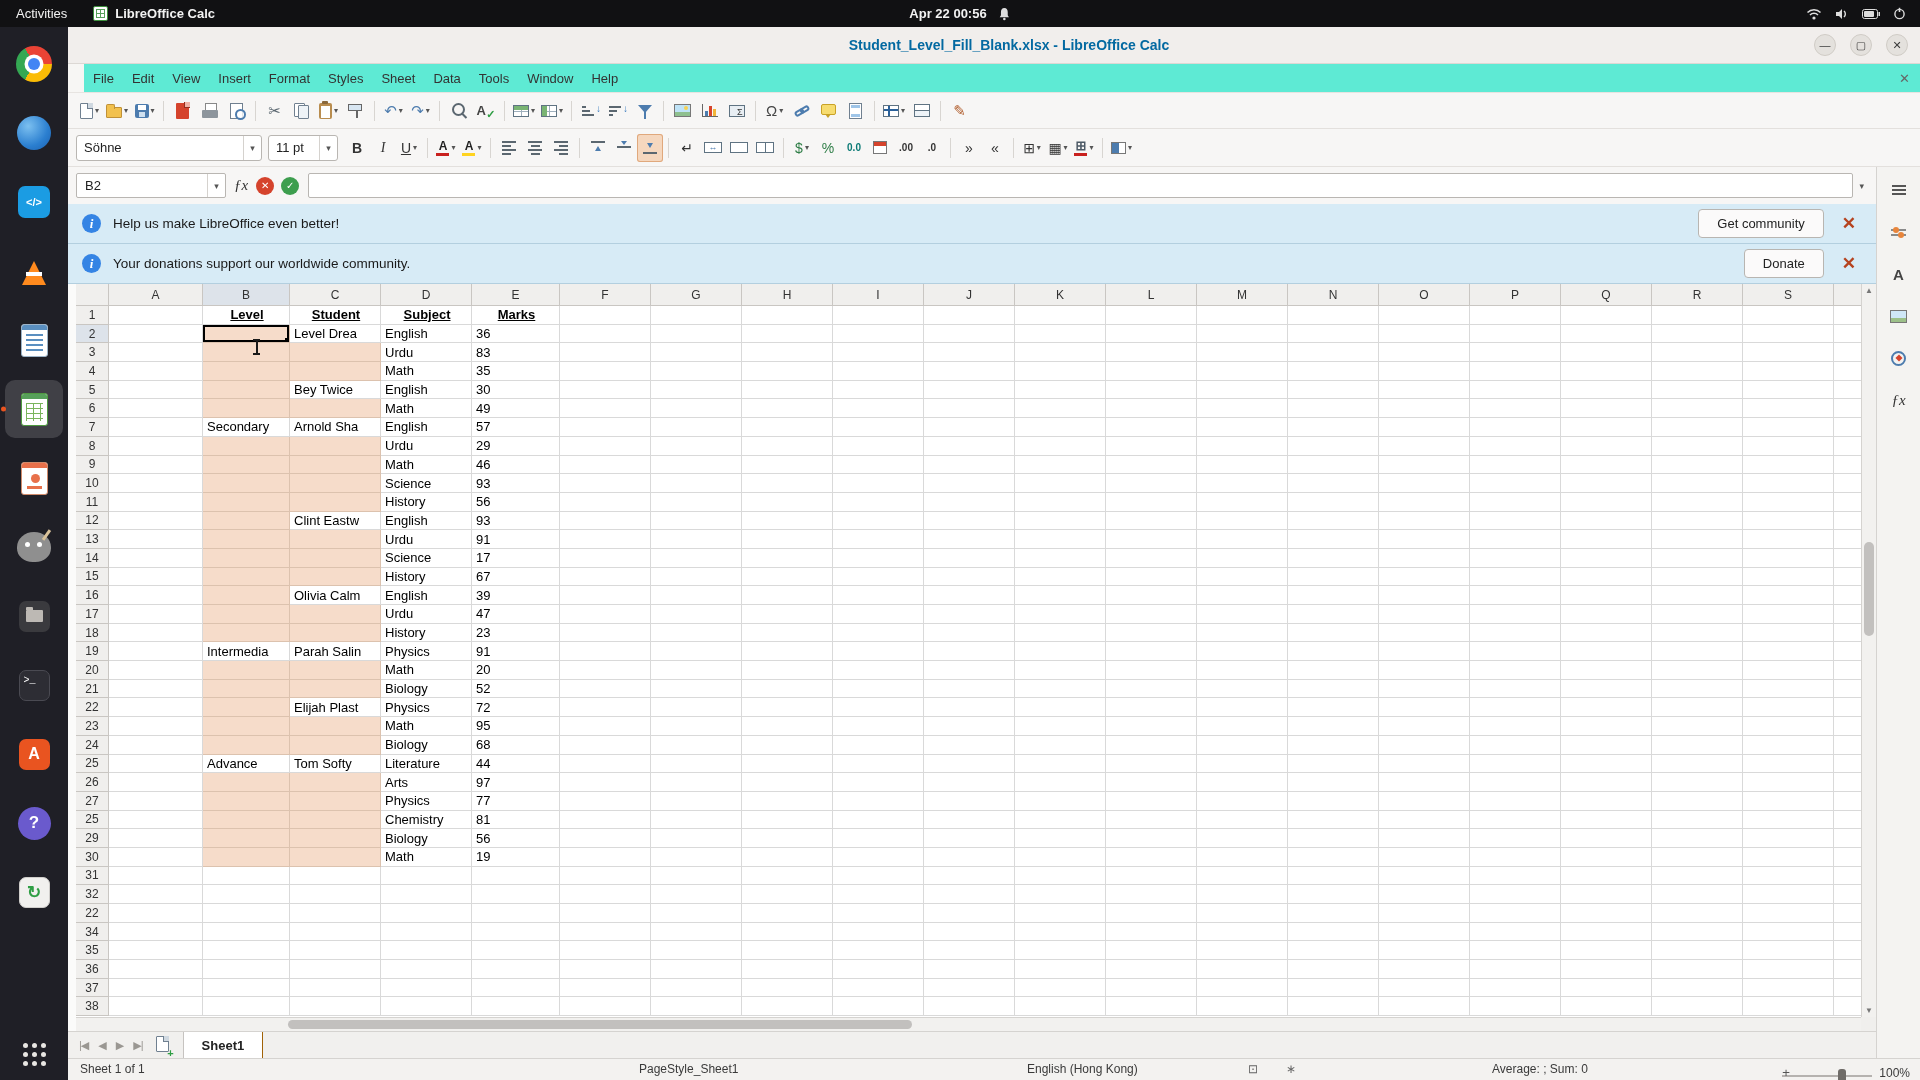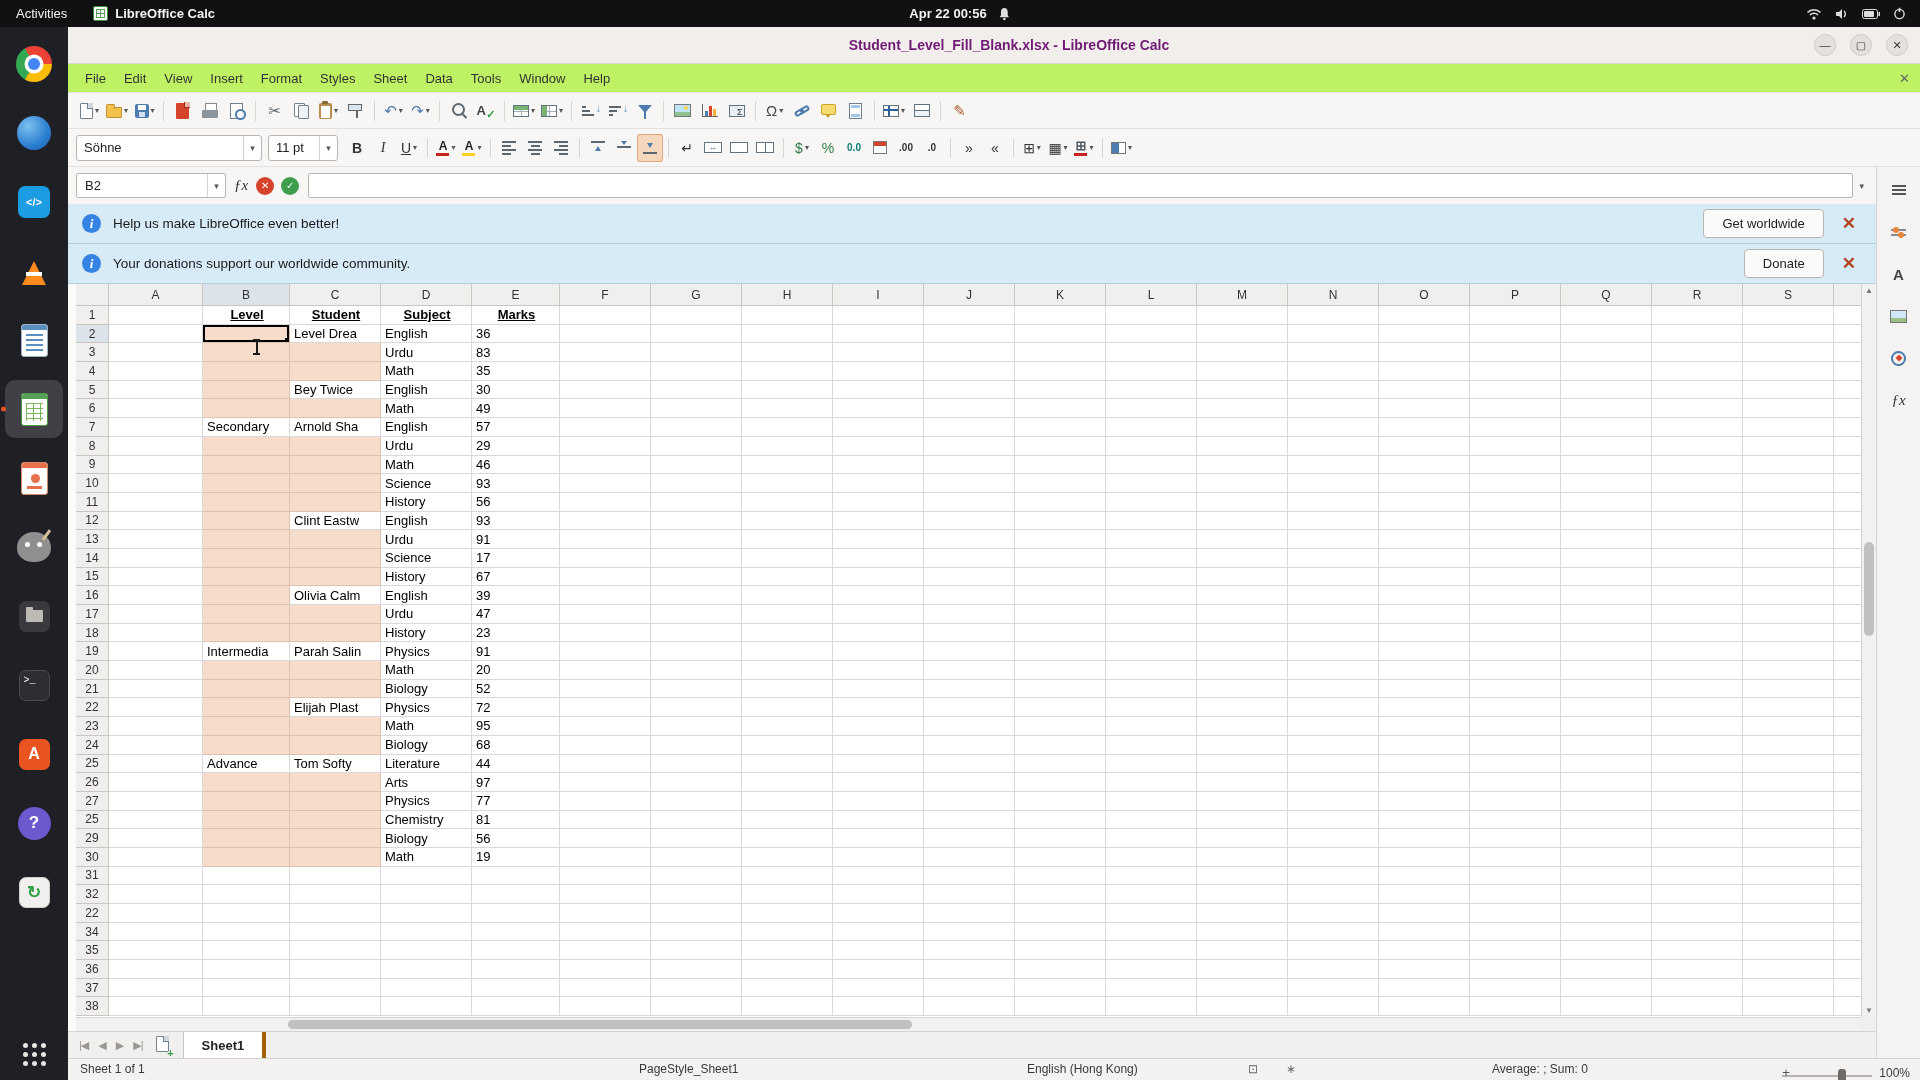--- a/index.html
+++ b/index.html
@@ -54,25 +54,25 @@
   .dk-help { width:33px;height:33px;border-radius:50%;background:#6a5acd;color:#fff;font-weight:bold;font-size:17px;display:flex;align-items:center;justify-content:center; }
   .dk-green { width:31px;height:31px;border-radius:7px;background:#f1f0ee;border:1px solid #d0cecb;color:#2f9e44;font-size:17px;font-weight:bold;display:flex;align-items:center;justify-content:center; }
   .dk-apps { display:grid;grid-template-columns:repeat(3,5px);gap:4px;margin-top:auto; }
   .dk-apps i { width:5px;height:5px;border-radius:50%;background:#e8e6e3;display:block; }
   .dock .bottom-spacer { margin-top:auto; margin-bottom:14px; }
 
   
   .appwin { position:absolute; left:68px; top:27px; right:0; bottom:0; background:#f7f6f4; display:flex; flex-direction:column; z-index:10; }
 
   .titlebar { height:37px; background:#f1eeec; border-bottom:1px solid #dcd8d4; display:flex; align-items:center; position:relative; flex:0 0 37px; }
-  .titlebar .title { position:absolute; left:0; right:0; text-align:center; font-weight:bold; font-size:14px; color:#701a75;padding-left:30px; }
+  .titlebar .title { position:absolute; left:0; right:0; text-align:center; font-weight:bold; font-size:14px; color:#0369a1;padding-left:30px; }
   .win-controls { margin-left:auto; display:flex; gap:14px; padding-right:12px; z-index:2; }
   .win-btn { width:22px; height:22px; border-radius:50%; background:#e4e1dd; border:1px solid #d0ccc6; color:#3b3b3b; font-size:11px; display:flex; align-items:center; justify-content:center; }
 
-  .menubar { height:28px; background:#bef264; display:flex; align-items:center; padding-left:8px; flex:0 0 28px; position:relative; }
+  .menubar { height:28px; background:#5eead4; display:flex; align-items:center; padding-left:0; flex:0 0 28px; position:relative;margin-left:16px; }
   .menu-item { padding:4px 9px; font-size:13px; color:#333; border-radius:3px; }
   .menubar .doc-close { position:absolute; right:10px; color:#666; font-size:13px; }
 
   .toolbar { height:37px; background:#f7f6f5; border-top:1px solid #e7e4e1; border-bottom:1px solid #e3e0dd; display:flex; align-items:center; padding-left:8px; flex:0 0 37px; }
   .tb-btn { height:28px; min-width:27px; padding:0 3px; display:inline-flex; align-items:center; justify-content:center; border-radius:3px; position:relative; }
   .glyph { font-size:15px; color:#4d5a66; line-height:1; }
   .dd { font-size:8px; color:#555; margin-left:2px; }
   .tb-sep { width:1px; height:20px; background:#d8d5d1; margin:0 5px; display:inline-block; }
 
   
@@ -222,21 +222,21 @@
   .sb-gallery { width:17px; height:13px; border:1px solid #777; background:linear-gradient(to bottom,#cfe7f7 0 60%,#9cc089 60%); }
   .sb-compass { width:15px; height:15px; border:2px solid #4d7cae; border-radius:50%; position:relative; }
   .sb-compass::after { content:""; position:absolute; left:50%; top:50%; width:5px; height:5px; background:#d5432c; transform:translate(-50%,-50%) rotate(45deg); }
   .sb-fx { font-family:"Liberation Serif",serif; font-style:italic; font-size:15px; color:#333; }
 
   
   .tabbar { height:27px; background:#f1f0ee; border-top:1px solid #d5d3d0; display:flex; align-items:center; padding-left:6px; flex:0 0 27px; }
   .tab-nav { color:#9a9792; font-size:11px; padding:0 5px; letter-spacing:-1px; }
   .add-sheet { position:relative; margin:0 8px; }
   .add-sheet .plus { position:absolute; right:-5px; bottom:-4px; color:#2f9e44; font-weight:bold; font-size:11px; }
-  .sheet-tab { height:100%; display:flex; align-items:center; padding:0 18px; background:#fff; border-left:1px solid #c6c3c0; border-right:4px solid #a16207; font-weight:bold; font-size:13px; color:#222; margin-left:6px; }
+  .sheet-tab { height:100%; display:flex; align-items:center; padding:0 18px; background:#fff; border-left:1px solid #c6c3c0; border-right:1px solid #a16207; font-weight:bold; font-size:13px; color:#222; margin-left:6px; }
   .statusbar { height:22px; background:#f3f2f0; border-top:1px solid #d5d3d0; position:relative; font-size:12px; color:#3a3a3a; flex:0 0 22px; }
   .statusbar span { position:absolute; top:3px; white-space:nowrap; }
   .zoom-cluster { position:absolute; right:10px; top:0; height:22px; display:flex; align-items:center; gap:7px; }
   .zoom-cluster .track { width:90px; height:2px; background:#b5b2af; position:relative; }
   .zoom-cluster .knob { position:absolute; left:62%; top:-6px; width:8px; height:14px; background:#6f6c68; border-radius:3px; }
   .zsign { font-size:13px; color:#555; }
 
   
   .cursor-ibeam { position:absolute; left:252px; top:339px; width:9px; height:17px; z-index:99; pointer-events:none; }
   .cursor-ibeam::before { content:""; position:absolute; left:4px; top:2px; bottom:2px; width:1.5px; background:#1a1a1a; }
@@ -651,21 +651,21 @@
     <span class="fx-btn">ƒx</span>
     <span class="round-btn red">✕</span>
     <span class="round-btn green">✓</span>
     <span class="formula-input"></span>
     <span class="fb-expand">▾</span>
   </div>
 
   <div class="infobar">
     <span class="info-icon">i</span>
     <span class="ib-text">Help us make LibreOffice even better!</span>
-    <button class="ib-btn">Get worldwide</button>
+    <button class="ib-btn">Get community</button>
     <span class="ib-close">✕</span>
   </div>
 
   <div class="infobar">
     <span class="info-icon">i</span>
     <span class="ib-text">Your donations support our worldwide community.</span>
     <button class="ib-btn">Donate</button>
     <span class="ib-close">✕</span>
   </div>
 

